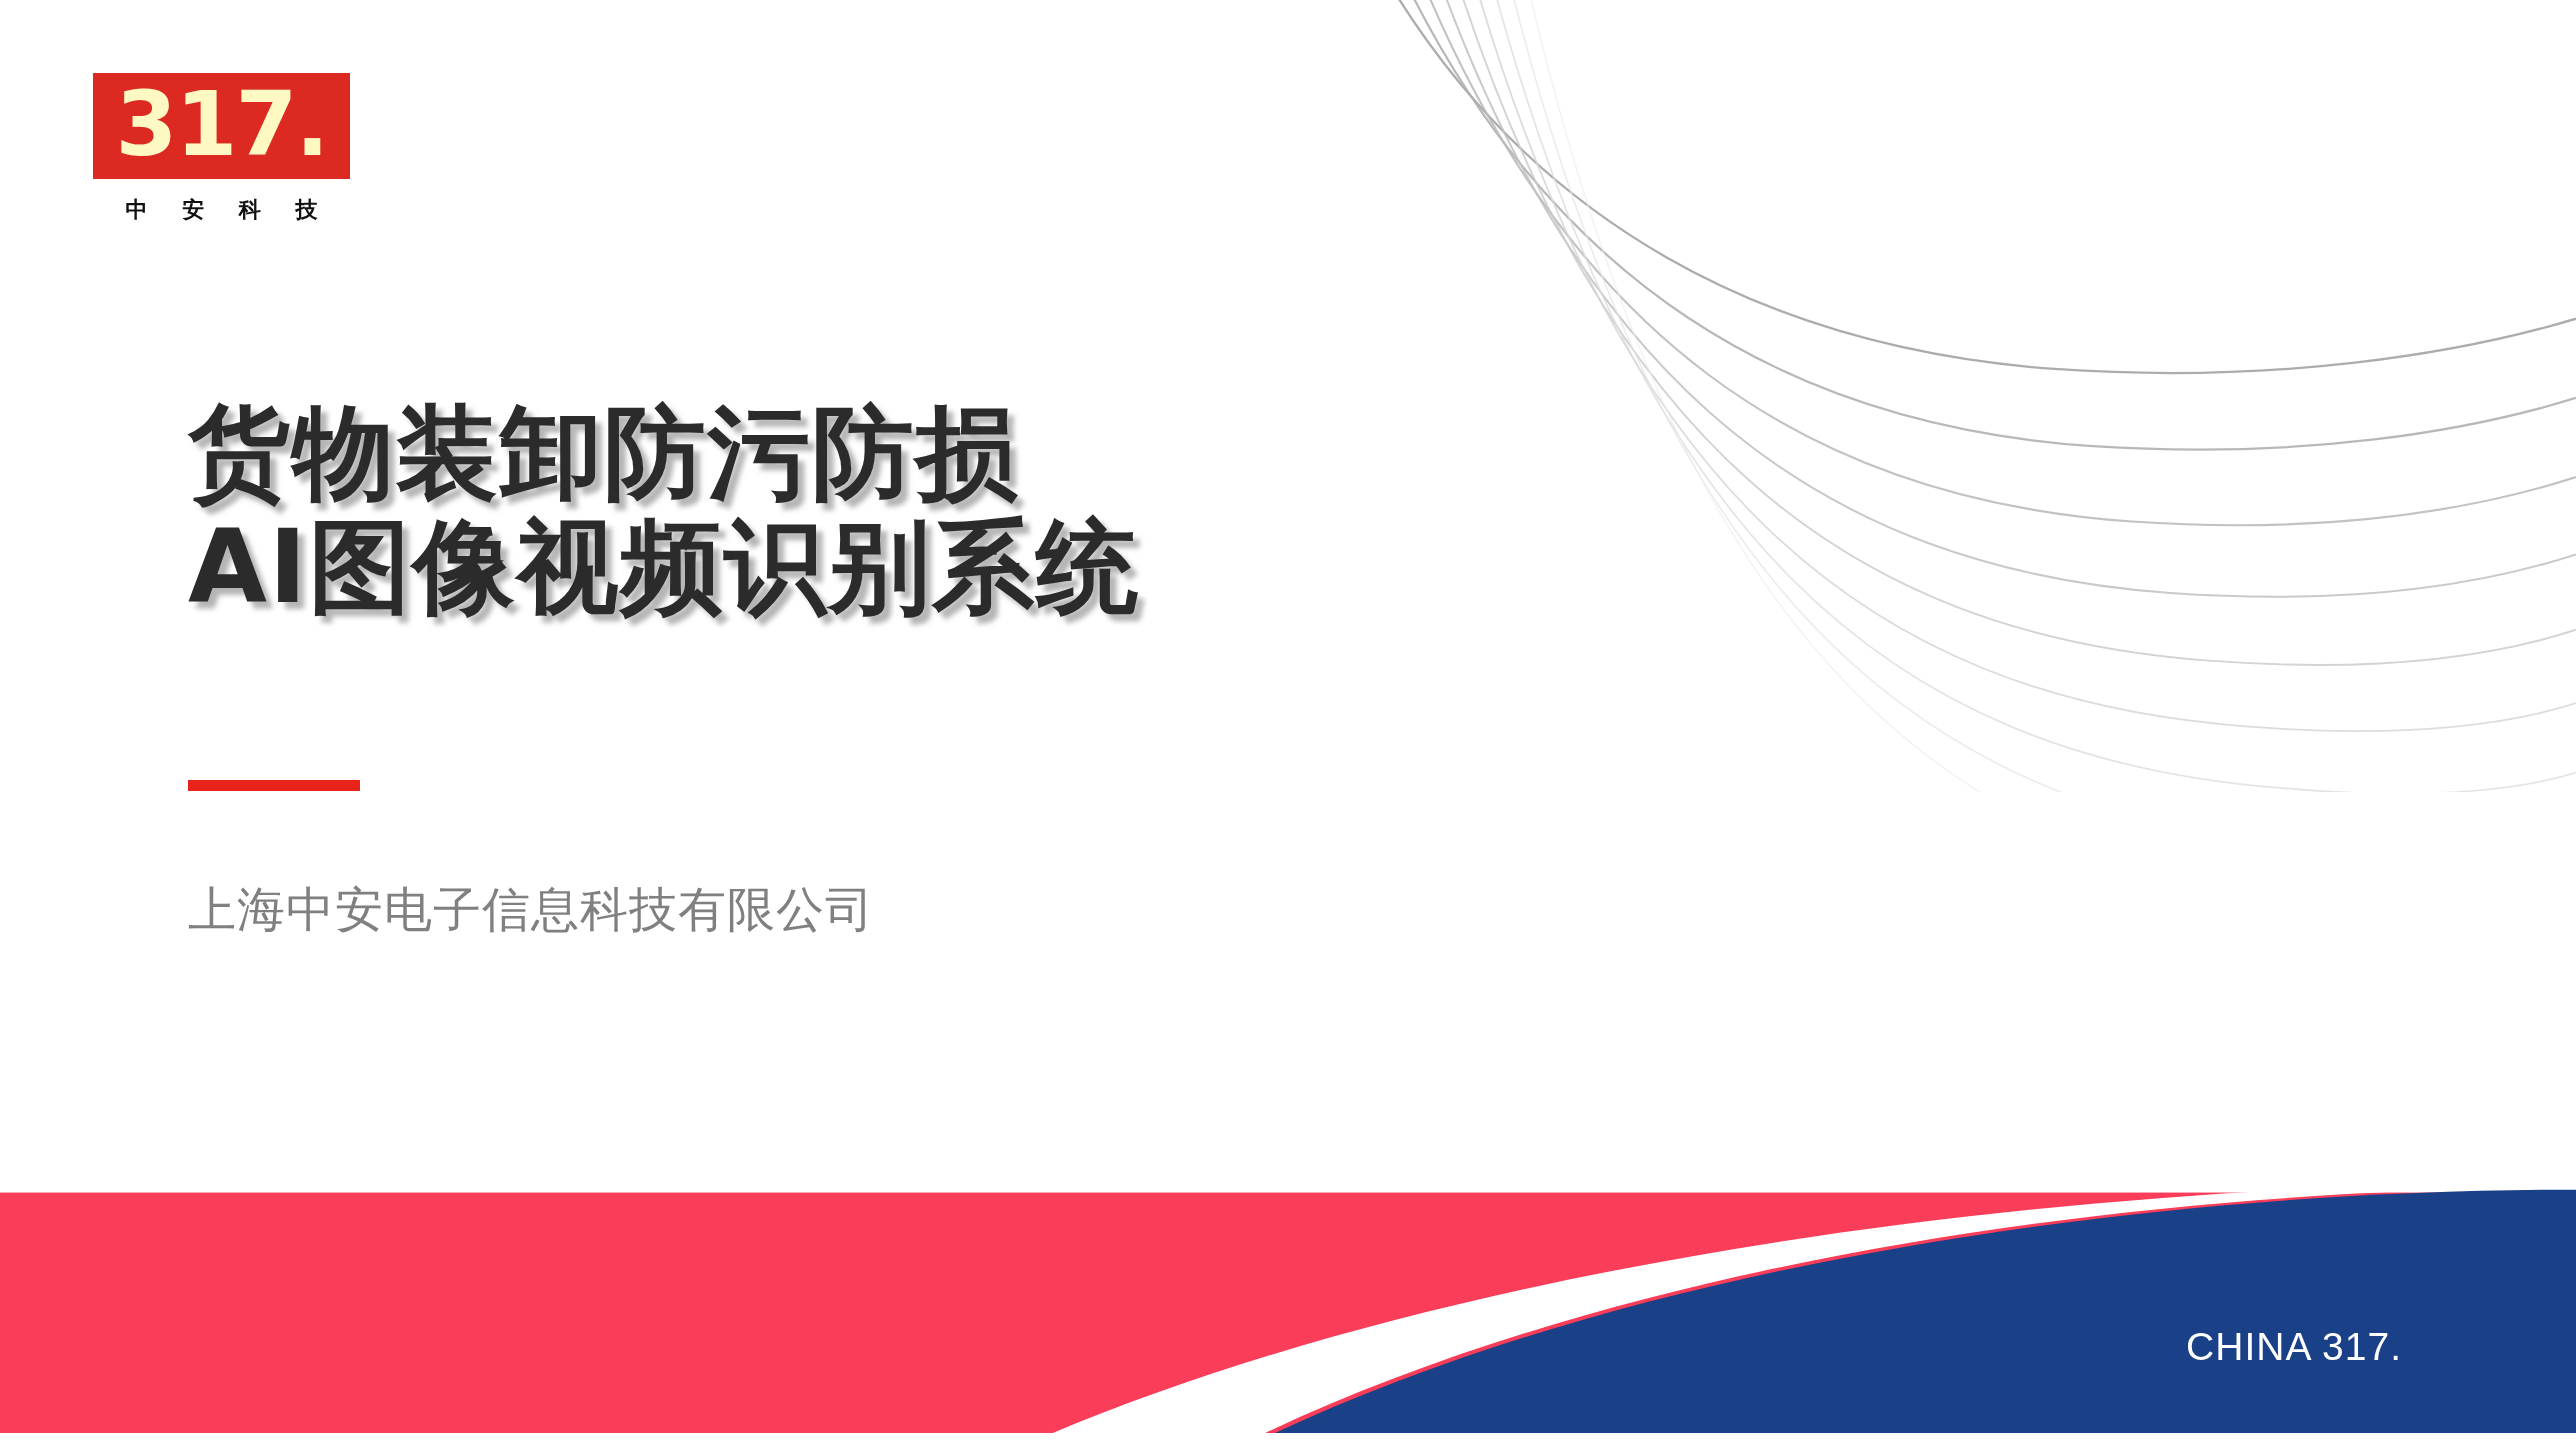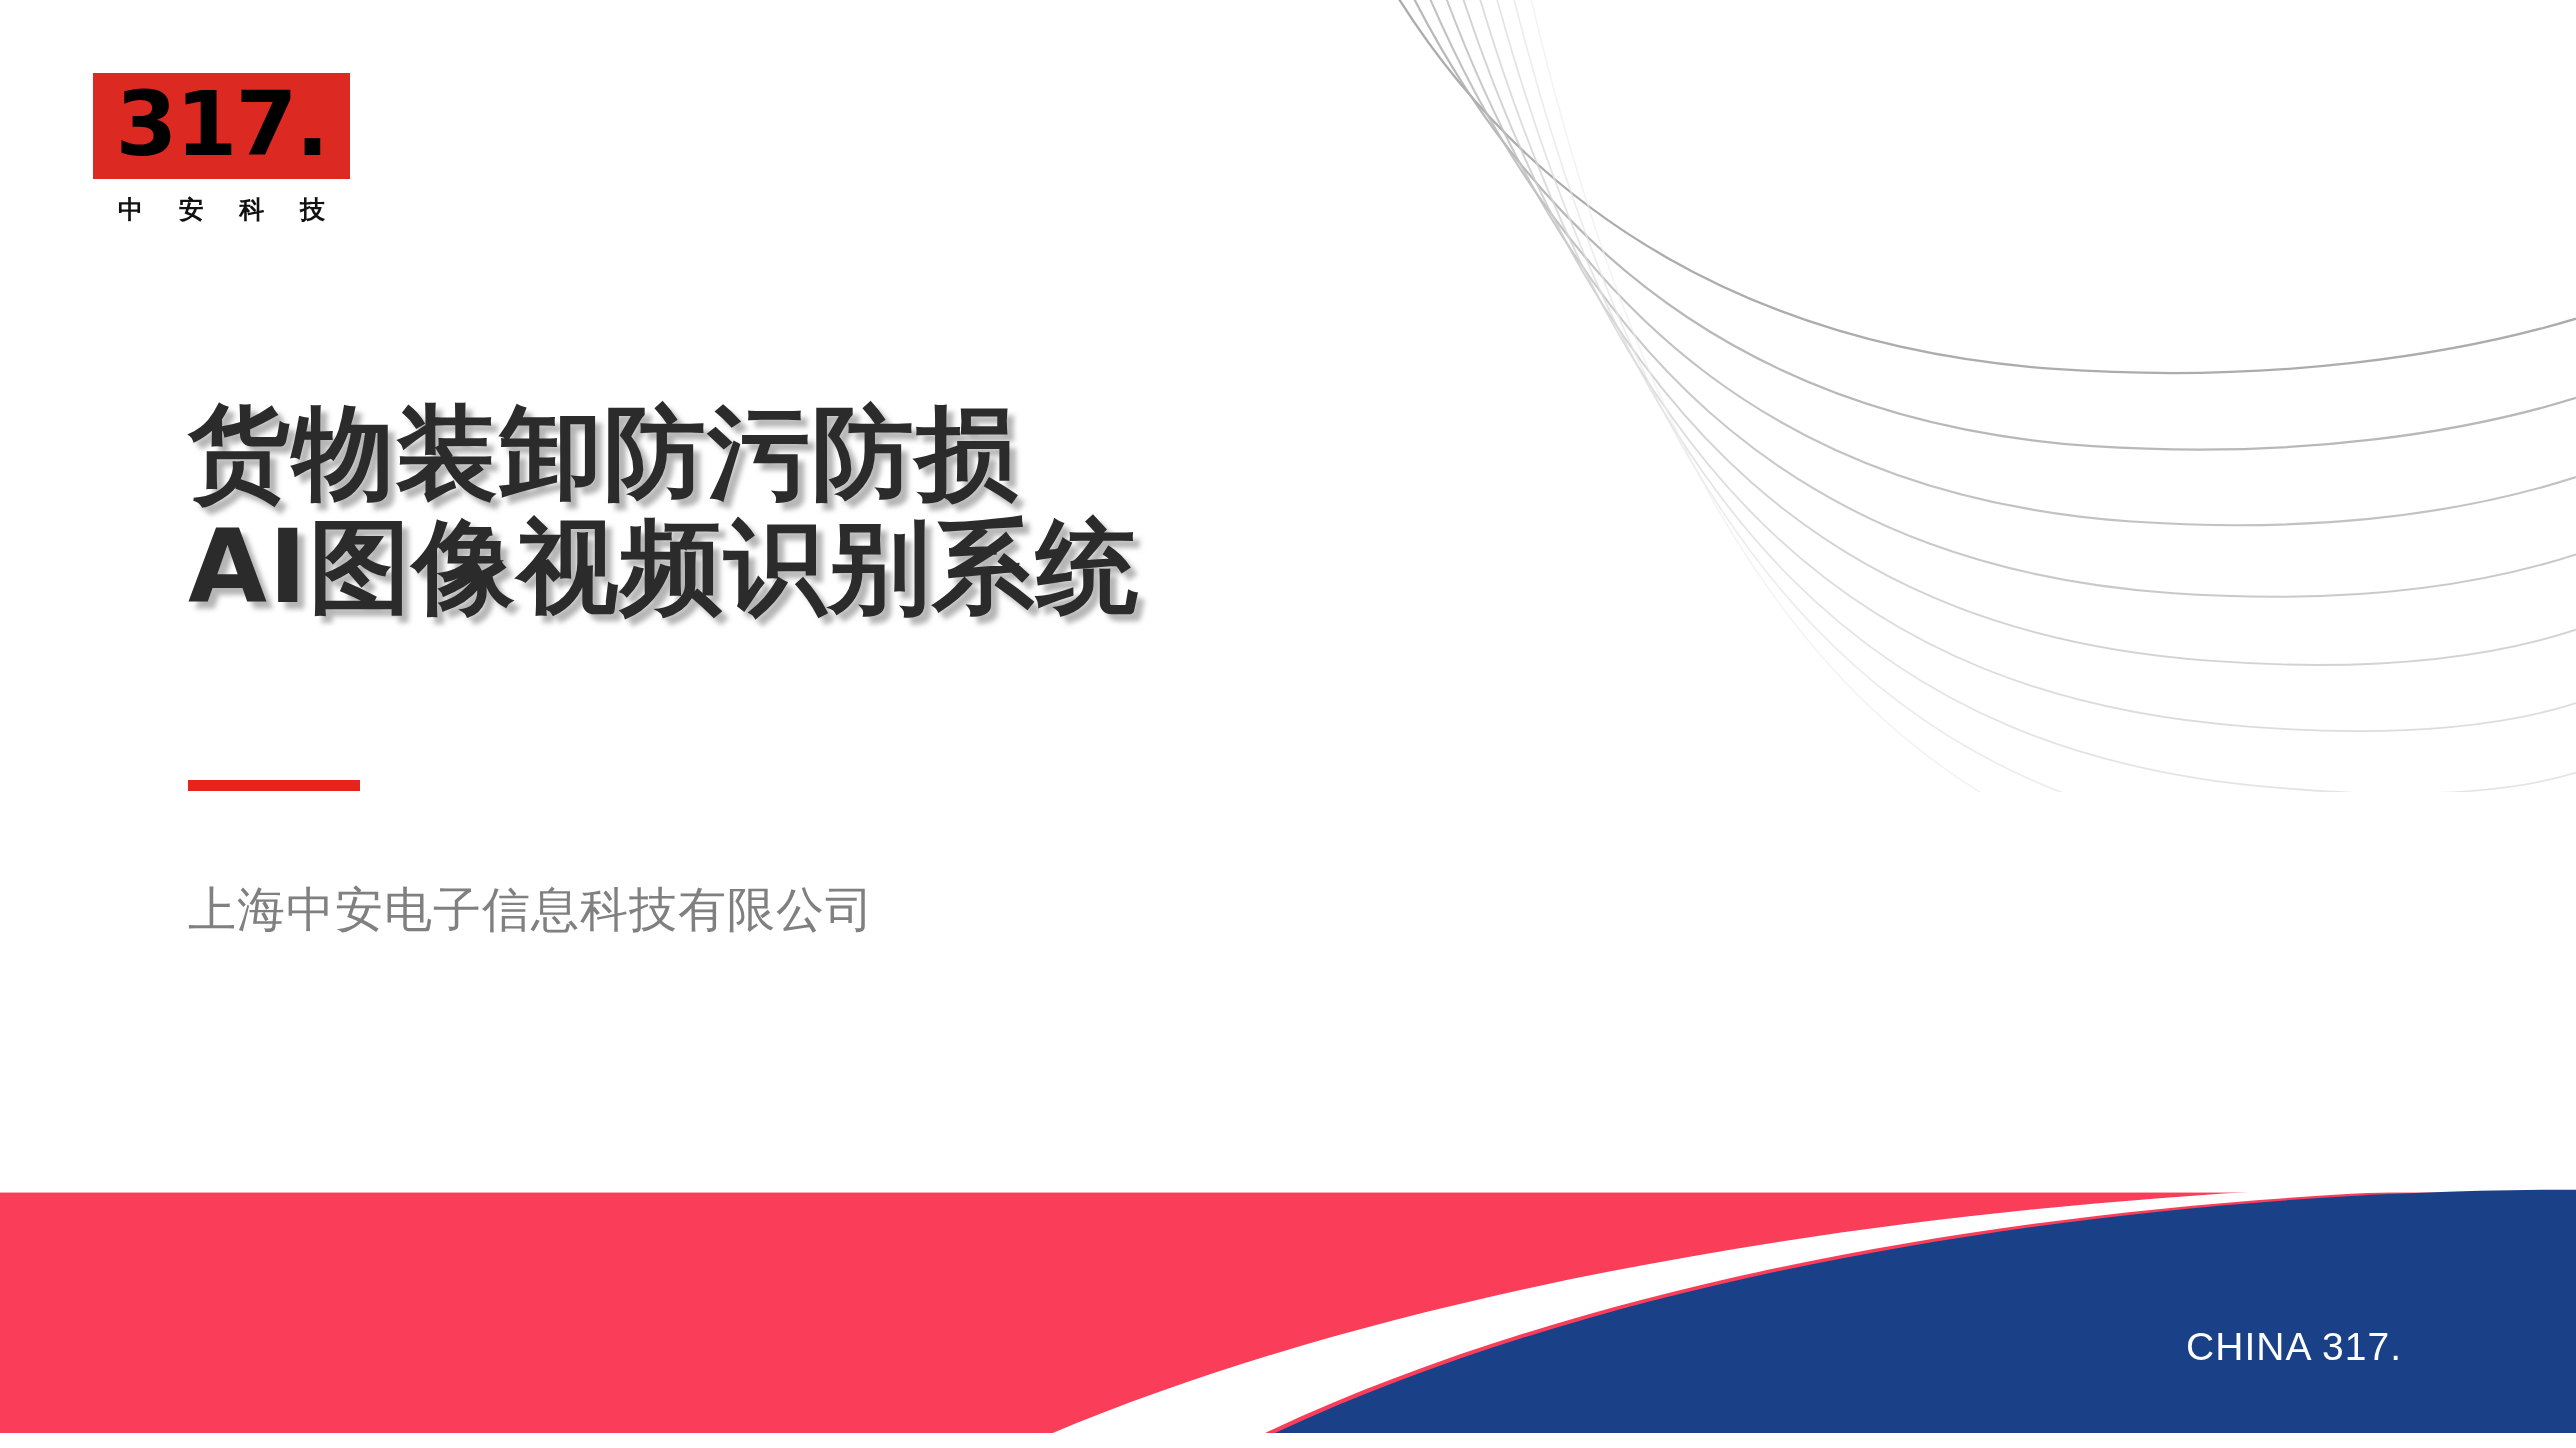--- a/index.html
+++ b/index.html
@@ -42,37 +42,37 @@
   .logo-mark {
     width: 257px;
     height: 106px;
     background: #DC2A22;
     display: flex;
     align-items: center;
     justify-content: center;
     box-sizing: border-box;
   }
   .logo-mark-text {
-    color: #000000;
+    color: #fef9c3;
     font-family: "DejaVu Sans", "Liberation Sans", sans-serif;
     font-weight: bold;
     font-size: 89px;
     line-height: 89px;
     letter-spacing: -1.9px;
     padding-bottom: 3.9px;
     white-space: nowrap;
   }
   .logo-sub {
     margin-top: 13.5px;
     width: 257px;
     text-align: center;
     color: #111111;
     font-family: "DejaVu Sans", "Liberation Sans", sans-serif;
     font-weight: bold;
-    font-size: 25px;
+    font-size: 22px;
     line-height: 33px;
     letter-spacing: 13.5px;
     text-indent: 13.5px;
     white-space: nowrap;
   }
 
   
   .title-block {
     position: absolute;
     left: 188px;

